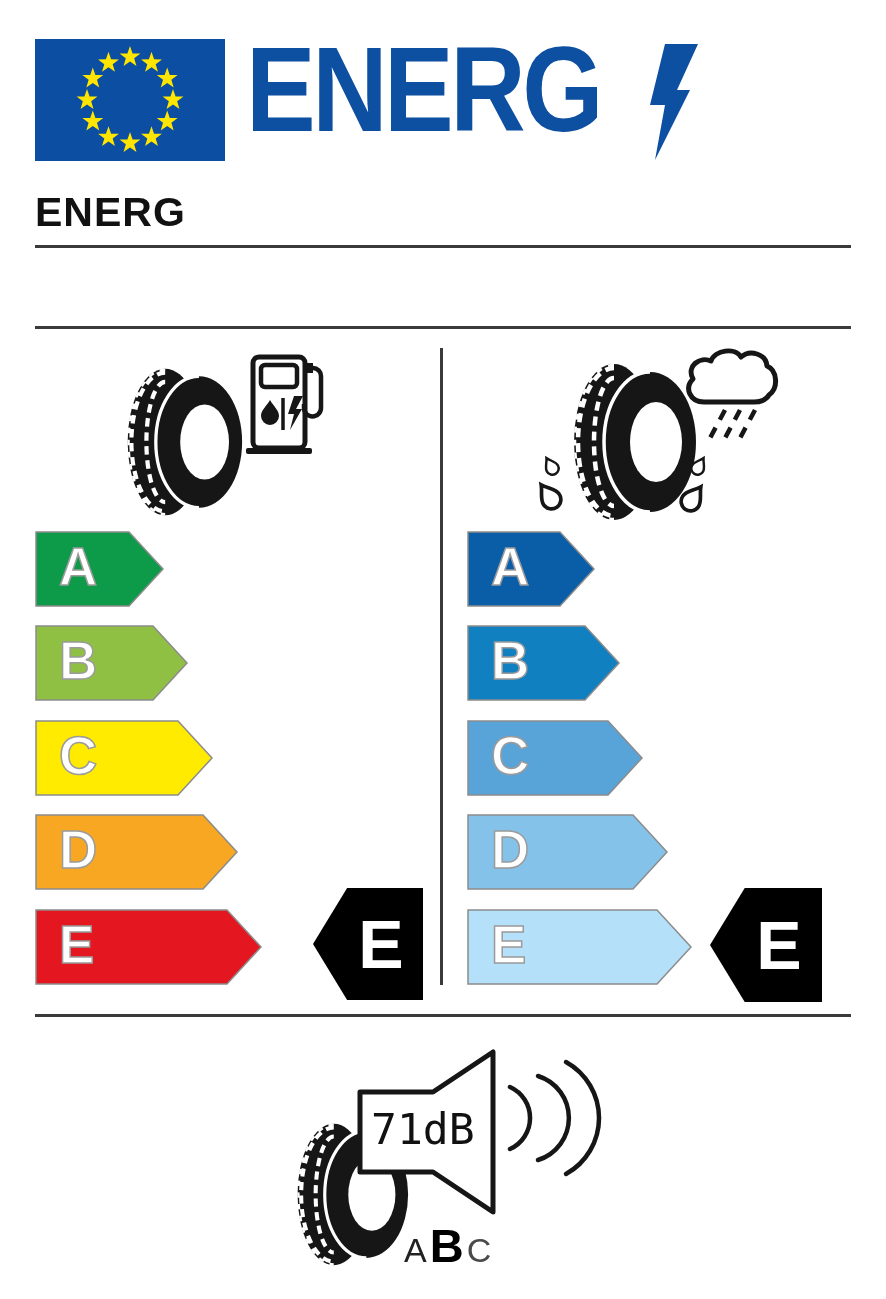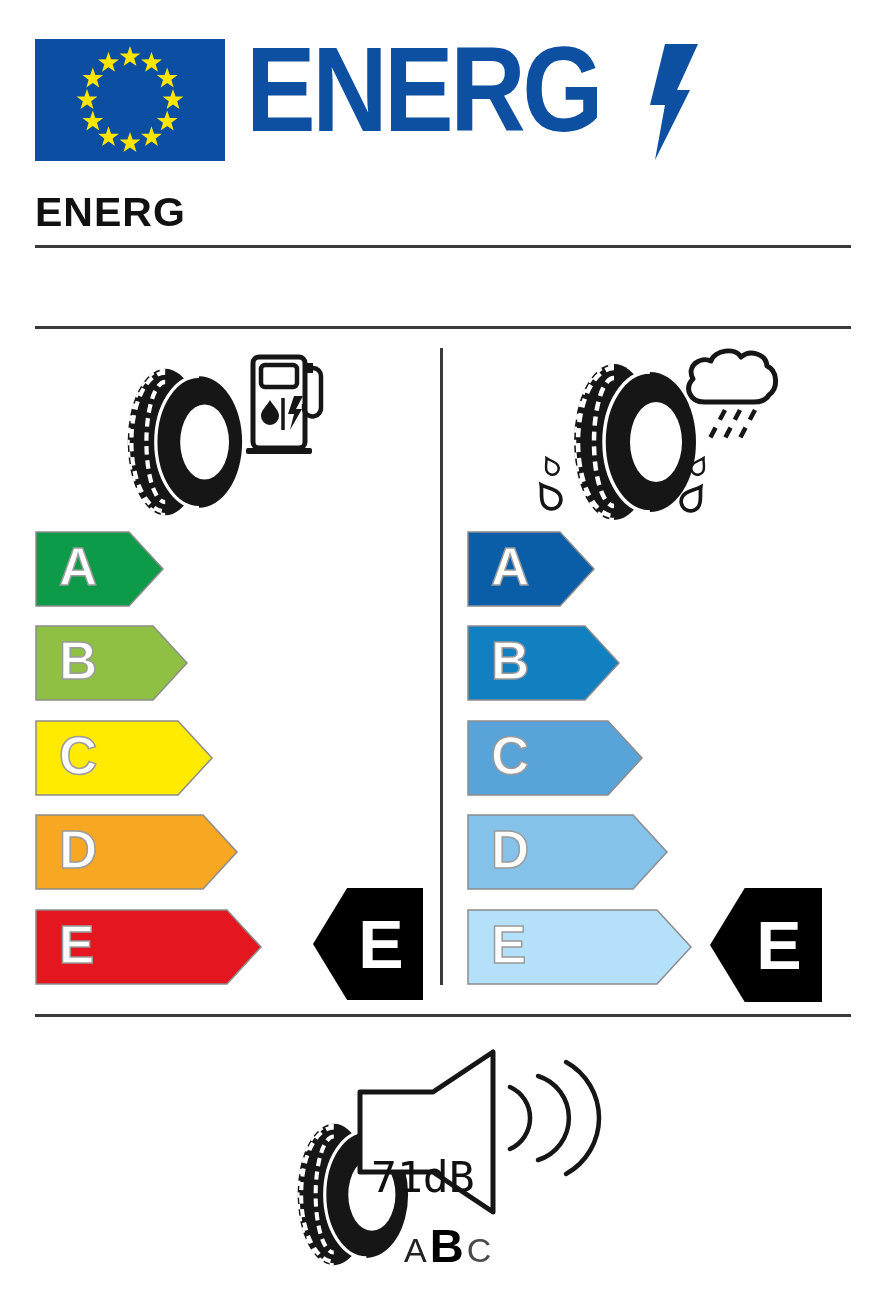--- a/index.html
+++ b/index.html
@@ -25,21 +25,21 @@
     color:#fff;font-size:53px;font-weight:bold;
     -webkit-text-stroke:1.5px #9b9b9b;
   }
   .badge{
     position:absolute;display:flex;align-items:center;justify-content:center;
     clip-path:polygon(0 50%,31% 0,100% 0,100% 100%,31% 100%);
     padding-left:26px;box-sizing:border-box;
   }
   .badge span{color:#fff;font-size:68px;font-weight:bold;line-height:1;}
   
-  #noise-db{font-family:"DejaVu Sans Mono",monospace;font-size:43px;color:#111;margin-top:48px;}
+  #noise-db{font-family:"DejaVu Sans Mono",monospace;font-size:43px;color:#111;}
   #noise-classes{display:flex;align-items:baseline;gap:3px;}
   #noise-classes .nc{font-size:34px;color:#222;}
   #noise-classes .nc.active{font-size:47px;font-weight:bold;color:#000;}
   #noise-classes .nc.last{color:#4a4a4a;}
   svg{overflow:visible;}
 </style>
 </head>
 <body>
 
 <div id="label">

